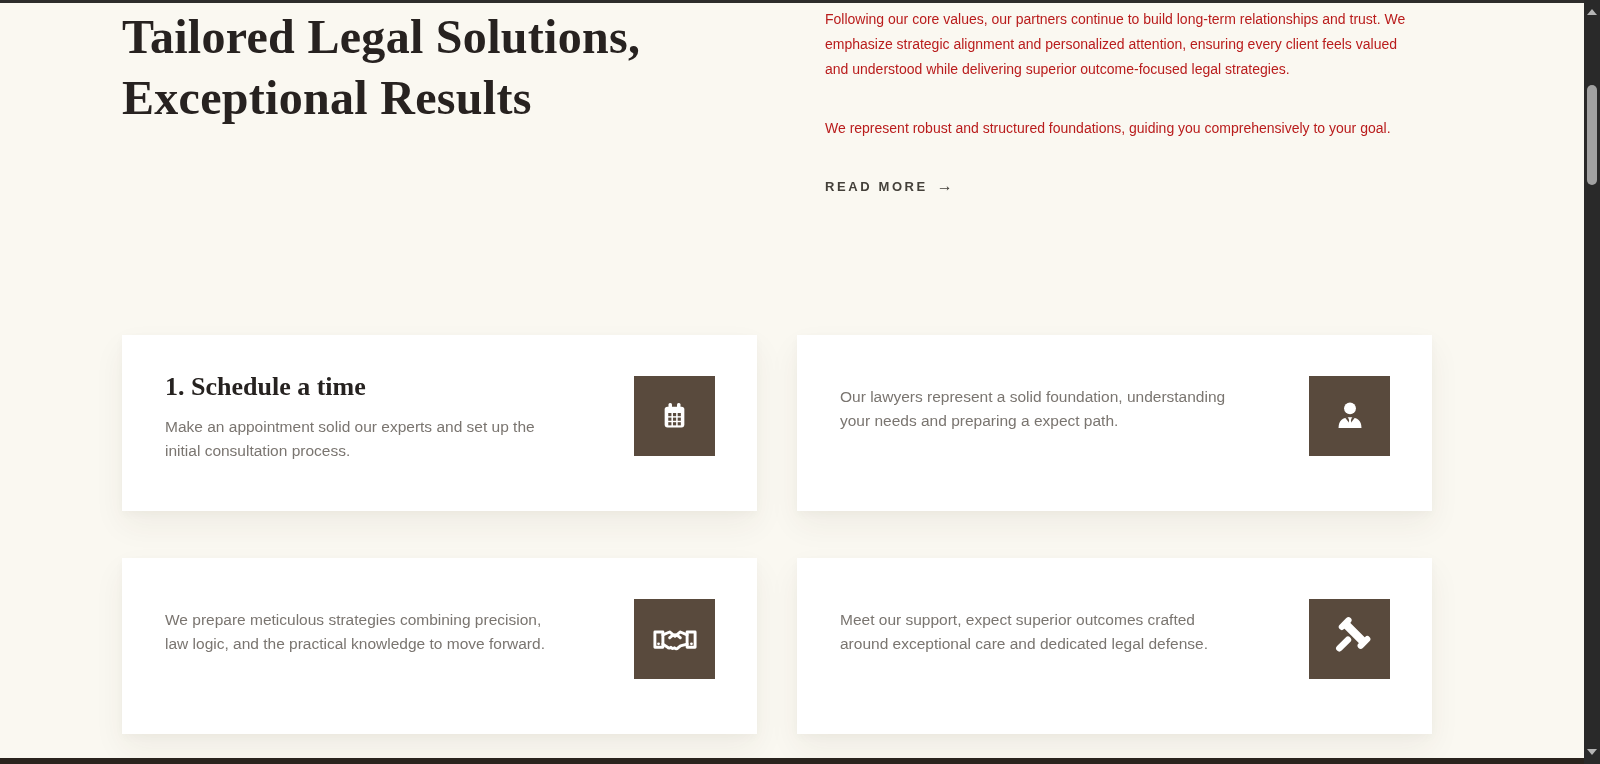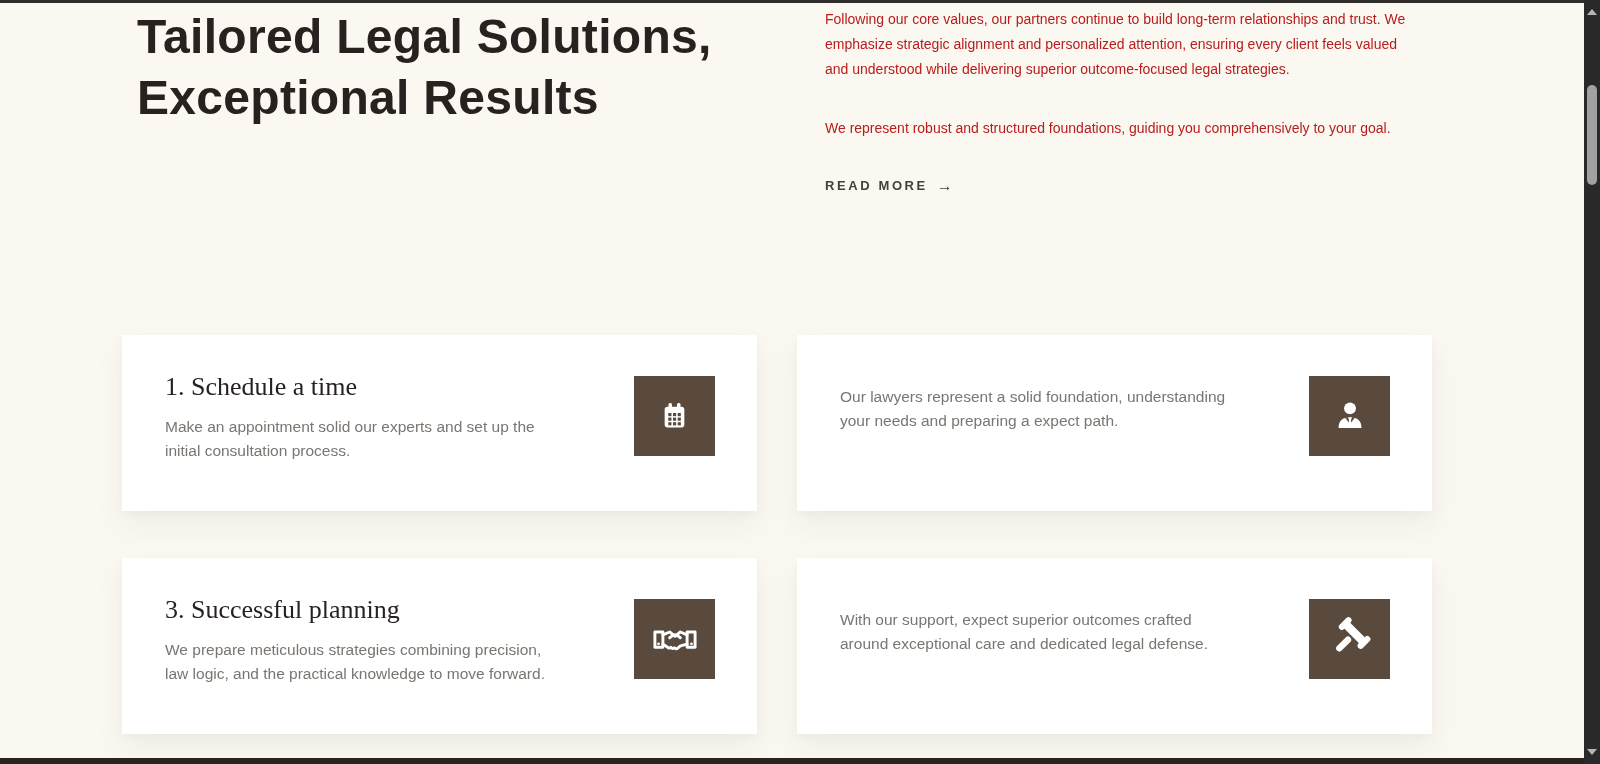--- a/index.html
+++ b/index.html
@@ -18,36 +18,36 @@
   .bottom-strip {
     position:absolute; bottom:0; left:0; width:1584px; height:6px;
     background:#2a241e; z-index:5;
   }
 
   
   .intro-left {
     position:absolute; left:122px; top:6px; width:660px;
   }
   .intro-left h1 {
-    font-family:Liberation Sans, sans-serif;
+    font-family:Liberation Serif, serif;
     font-weight:700; font-size:48px; line-height:61px;
-    color:#272220; letter-spacing:0.3px;margin-left:15px;
+    color:#272220; letter-spacing:0.3px;
   }
   .intro-left h1 span { display:block; }
 
   .intro-right {
     position:absolute; left:825px; top:7px; width:594px;
   }
   .intro-right p {
     font-size:14px; line-height:25px; color:#b91c1c;
   }
   .intro-right p + p { margin-top:34px; }
 
   .read-more {
-    display:inline-flex; align-items:flex-start; gap:9px;
+    display:inline-flex; align-items:center; gap:9px;
     margin-top:37px; cursor:pointer; text-decoration:none;
   }
   .read-more .label {
     font-size:13px; font-weight:700; letter-spacing:2.6px; color:#44403a;
   }
   .read-more .arrow {
     font-size:16px; color:#44403a; line-height:1;
   }
 
   
@@ -56,21 +56,21 @@
     display:grid; grid-template-columns:635px 635px;
     column-gap:40px; row-gap:47px;
   }
   .card {
     position:relative; height:176px; background:#ffffff;
     box-shadow:0 14px 30px rgba(70,52,30,0.06), 0 3px 8px rgba(70,52,30,0.03);
   }
   .card-body { padding:37px 170px 0 43px; }
   .card h3 {
     font-family:"Liberation Serif", serif;
-    font-weight:400; font-size:26px; line-height:30px; color:#262220;
+    font-weight:700; font-size:26px; line-height:30px; color:#262220;
   }
   .card p {
     margin-top:13px; font-size:15.5px; line-height:23.5px;
     color:#7a7570; max-width:392px;
   }
   .tile {
     position:absolute; right:42px; top:41px; width:81px; height:80px;
     background:#594a3d; display:flex; align-items:center; justify-content:center;
   }
 
@@ -154,41 +154,40 @@
           <circle cx="16" cy="9.2" r="5.3" fill="#fff"></circle>
           <path d="M5.8 26.6 q0 -9.4 10.2 -9.4 q10.2 0 10.2 9.4 z" fill="#fff"></path>
           <path d="M11.4 17.1 L16 23.2 L20.6 17.1 Z" fill="#594a3d"></path>
           <path d="M14.2 17.1 h3.6 l-1 2.7 l0.8 4.6 L16 26.6 l-1.6 -2.2 l0.8 -4.6 Z" fill="#fff"></path>
         </svg>
       </div>
     </div>
 
     <div class="card">
       <div class="card-body">
-        <h3>3. Successful planning</h3>
         <p>We prepare meticulous strategies combining precision, law logic, and the practical knowledge to move forward.</p>
       </div>
       <div class="tile">
         <svg width="46" height="37" viewBox="0 0 38 30">
           <g fill="none" stroke="#fff" stroke-width="2.4" stroke-linejoin="round" stroke-linecap="round">
             <rect x="2.4" y="8.8" width="6.6" height="12.6"></rect>
             <rect x="29" y="8.8" width="6.6" height="12.6"></rect>
             <path d="M9 11.2 L14.6 8.8 L19 12.4 L23.4 8.8 L29 11.2"></path>
             <path d="M14.6 13.6 q4.4 -5 8.8 0"></path>
             <path d="M9 18.8 l3.6 2.4 q1.5 1.6 3 0.2 q1.4 1.8 2.9 0.4 q1.5 1.6 3 0.2 l2 -1.7 L29 18.8"></path>
           </g>
           <circle cx="5.4" cy="18.6" r="1.15" fill="#fff"></circle>
           <circle cx="32.6" cy="18.6" r="1.15" fill="#fff"></circle>
         </svg>
       </div>
     </div>
 
     <div class="card">
       <div class="card-body">
-        <p>With our support, expect superior outcomes crafted around exceptional care and dedicated legal defense.</p>
+        <p>Meet our support, expect superior outcomes crafted around exceptional care and dedicated legal defense.</p>
       </div>
       <div class="tile">
         <svg width="46" height="46" viewBox="0 0 32 32">
           <g transform="rotate(-45 16 15)" fill="#fff">
             <rect x="17.6" y="5.4" width="5.8" height="19.2" rx="1.6"></rect>
             <rect x="15.1" y="3.6" width="10.8" height="4.3" rx="2.15"></rect>
             <rect x="15.1" y="22.1" width="10.8" height="4.3" rx="2.15"></rect>
             <rect x="3.2" y="12.8" width="13" height="4.5" rx="2.25"></rect>
           </g>
         </svg>

